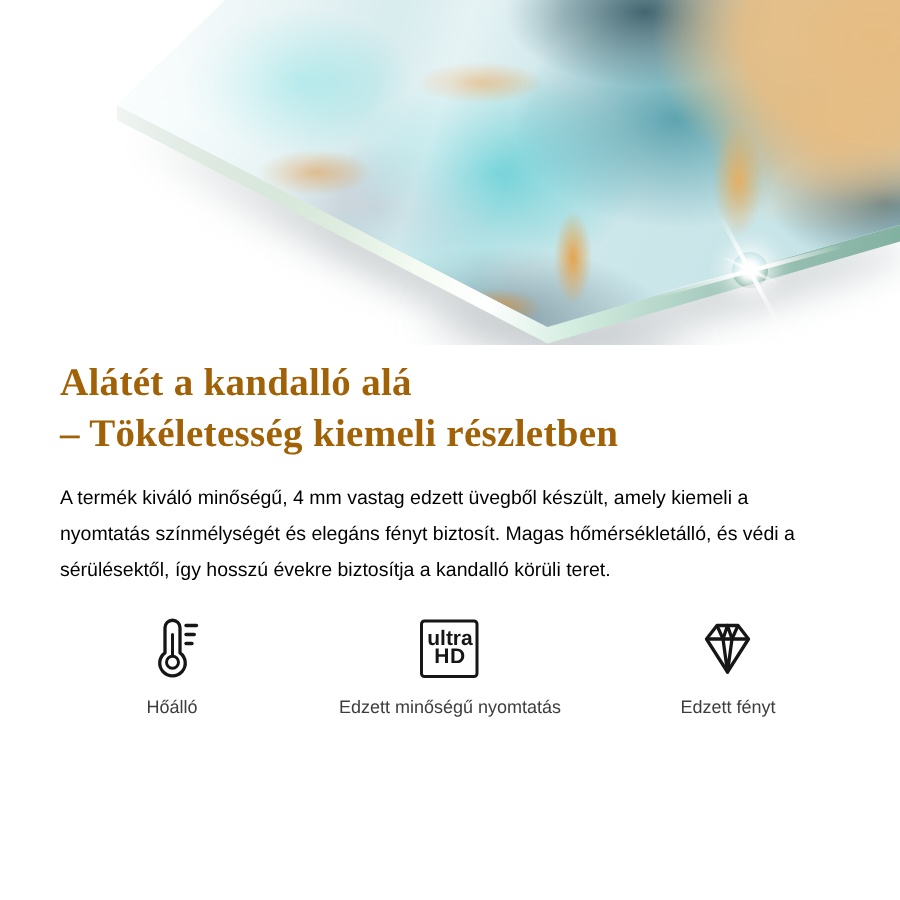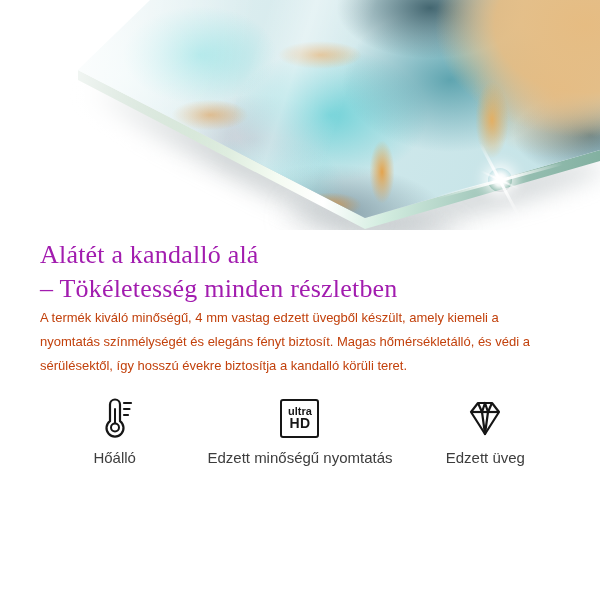--- a/index.html
+++ b/index.html
@@ -60,41 +60,41 @@
   .sparkle .core{
     position:absolute;left:-12px;top:-12px;width:24px;height:24px;border-radius:50%;
     background:radial-gradient(circle, #ffffff 0 3px, rgba(255,255,255,0.85) 6px, rgba(255,255,255,0) 12px);
     box-shadow:0 0 14px 4px rgba(255,255,255,0.9);
   }
 
   
   .content{padding:0 40px;}
   .title{
     margin:8px 0 0;font-family:"Liberation Serif","DejaVu Serif",serif;
-    font-weight:400;font-size:26px;line-height:34px;color:#a21caf;letter-spacing:0.2px;
+    font-weight:700;font-size:26px;line-height:34px;color:#a16207;letter-spacing:0.2px;
   }
   .title span{display:block;}
-  .desc{margin:0 0 0;max-width:512px;font-size:13px;line-height:24px;color:#c2410c;}
+  .desc{margin:14px 0 0;max-width:512px;font-size:13px;line-height:24px;color:#000000;}
 
   
   .features{
     margin-top:16px;padding:0 22px;
     display:grid;grid-template-columns:repeat(3,1fr);row-gap:12px;
   }
   .feature{display:flex;flex-direction:column;align-items:center;text-align:center;}
   .icon-box{height:48px;display:flex;align-items:center;justify-content:center;}
-  .feature .label{margin-top:8px;font-size:15px;line-height:15px;color:#3d3d3d;}
+  .feature .label{margin-top:8px;font-size:12px;line-height:15px;color:#3d3d3d;}
   .ico{display:block;}
 
   
   .uhd-box{
     width:35px;height:35px;border:2.5px solid #161616;border-radius:3px;
     display:flex;flex-direction:column;align-items:center;justify-content:center;color:#161616;
   }
-  .uhd-top{font-size:11px;font-weight:700;line-height:10px;}
+  .uhd-top{font-size:14px;font-weight:700;line-height:10px;}
   .uhd-bottom{font-size:14px;font-weight:700;line-height:14px;letter-spacing:0.3px;}
 
   
   .edge-tri{
     width:46px;height:38px;
     background:repeating-linear-gradient(135deg, #161616 0 4.5px, rgba(0,0,0,0) 4.5px 9.5px);
     clip-path:polygon(0% 100%, 100% 0%, 100% 100%);
   }
 </style>
 </head>
@@ -113,21 +113,21 @@
       <i class="ray r1"></i>
         <i class="ray r2"></i>
         <i class="ray r3"></i>
         <span class="core"></span>
     </div>
   </section>
 
   <section class="content">
     <h1 class="title">
       <span>Alátét a kandalló alá</span>
-      <span>– Tökéletesség minden részletben</span>
+      <span>– Tökéletesség kiemeli részletben</span>
     </h1>
     <p class="desc">A termék kiváló minőségű, 4 mm vastag edzett üvegből készült, amely kiemeli a nyomtatás színmélységét és elegáns fényt biztosít. Magas hőmérsékletálló, és védi a sérülésektől, így hosszú évekre biztosítja a kandalló körüli teret.</p>
   </section>
 
   <section class="features">
 
     <div class="feature">
       <div class="icon-box">
         <svg class="ico" width="44" height="48" viewBox="0 0 44 48" fill="none">
           <path d="M27 27.2 V10.5 a5 5 0 0 0 -10 0 V27.2 a8.5 8.5 0 1 0 10 0 Z" fill="#ffffff" stroke="#161616" stroke-width="2.2" stroke-linejoin="round"></path>
@@ -154,19 +154,19 @@
 
     <div class="feature">
       <div class="icon-box">
         <svg class="ico" width="44" height="40" viewBox="0 0 44 40" fill="none" stroke="#161616" stroke-width="2.2" stroke-linejoin="round">
           <path d="M8 14 L15 5 H29 L36 14 L22 36 Z"></path>
           <path d="M8 14 H36"></path>
           <path d="M15 5 L19 14 L22 5 L25 14 L29 5"></path>
           <path d="M19 14 L22 36 L25 14"></path>
         </svg>
       </div>
-      <div class="label">Edzett üveg</div>
+      <div class="label">Edzett fényt</div>
     </div>
 
 
 
   </section>
 </div>
 
 </body></html>

